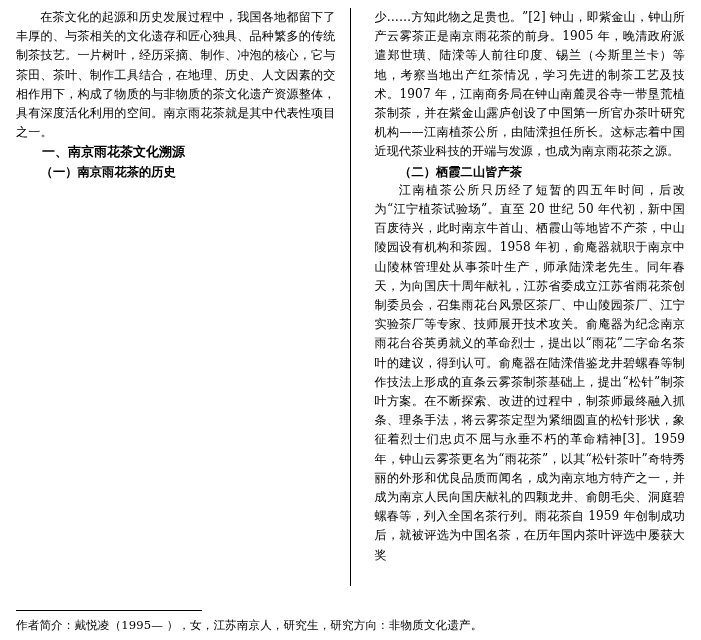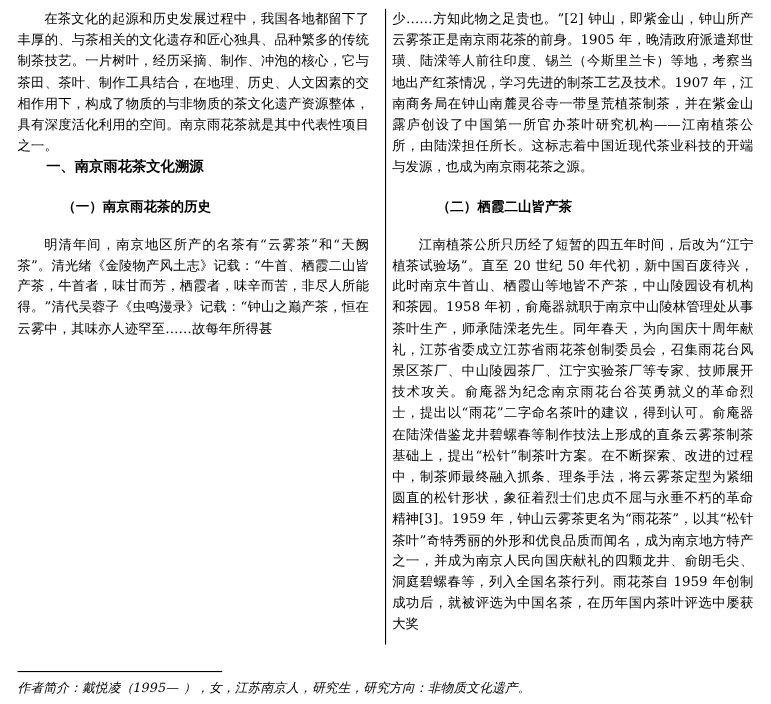--- a/index.html
+++ b/index.html
@@ -30,21 +30,21 @@
   .col {
     width: 50%;
     box-sizing: border-box;
     position: relative;
   }
   .col-left {
     padding-right: 14px;
     border-right: 1px solid #000;
   }
   .col-right {
-    padding-left: 6px;
+    padding-left: 24px;
   }
   p {
     margin: 0;
     font-size: 12.1px;
     line-height: 19.2px;
     text-align: justify;
     text-justify: inter-ideograph;
     letter-spacing: 0.1px;
   }
   p.indent {
@@ -52,21 +52,21 @@
   }
   h2.heading {
     margin: 0;
     font-size: 13px;
     line-height: 19.2px;
     font-weight: bold;
     text-indent: 2em;
     text-align: left;
   }
   h3.subheading {
-    margin: 16px;
+    margin: 0;
     font-size: 12.3px;
     line-height: 19.2px;
     font-weight: bold;
     text-indent: 2em;
     text-align: left;
   }
   .footer-wrap {
     position: absolute;
     left: 16px;
     right: 16px;
@@ -75,34 +75,32 @@
   .footer-rule {
     width: 186px;
     height: 0;
     border-top: 1px solid #000;
     margin: 0 0 6px 0;
   }
   .footer-note {
     font-size: 11.6px;
     line-height: 17px;
     margin: 0;
-    font-style: italic;
   }
 </style>
 </head>
 <body>
 
 <div class="page">
   <div class="columns">
 
     <div class="col col-left">
       <p class="indent">在茶文化的起源和历史发展过程中，我国各地都留下了丰厚的、与茶相关的文化遗存和匠心独具、品种繁多的传统制茶技艺。一片树叶，经历采摘、制作、冲泡的核心，它与茶田、茶叶、制作工具结合，在地理、历史、人文因素的交相作用下，构成了物质的与非物质的茶文化遗产资源整体，具有深度活化利用的空间。南京雨花茶就是其中代表性项目之一。</p>
       <h2 class="heading">一、南京雨花茶文化溯源</h2>
       <h3 class="subheading">（一）南京雨花茶的历史</h3>
-      <p class="indent">明清年间，南京地区所产的名茶有“云雾茶”和“天阙茶”。清光绪《金陵物产风土志》记载：“牛首、栖霞二山皆产茶，牛首者，味甘而芳，栖霞者，味辛而苦，非尽人所能得。”清代吴蓉子《虫鸣漫录》记载：“钟山之巅产茶，恒在云雾中，其味亦人迹罕至……故每年所得甚</p>
     </div>
 
     <div class="col col-right">
       <p>少……方知此物之足贵也。”[2] 钟山，即紫金山，钟山所产云雾茶正是南京雨花茶的前身。1905 年，晚清政府派遣郑世璜、陆溁等人前往印度、锡兰（今斯里兰卡）等地，考察当地出产红茶情况，学习先进的制茶工艺及技术。1907 年，江南商务局在钟山南麓灵谷寺一带垦荒植茶制茶，并在紫金山露庐创设了中国第一所官办茶叶研究机构——江南植茶公所，由陆溁担任所长。这标志着中国近现代茶业科技的开端与发源，也成为南京雨花茶之源。</p>
       <h3 class="subheading">（二）栖霞二山皆产茶</h3>
       <p class="indent">江南植茶公所只历经了短暂的四五年时间，后改为“江宁植茶试验场”。直至 20 世纪 50 年代初，新中国百废待兴，此时南京牛首山、栖霞山等地皆不产茶，中山陵园设有机构和茶园。1958 年初，俞庵器就职于南京中山陵林管理处从事茶叶生产，师承陆溁老先生。同年春天，为向国庆十周年献礼，江苏省委成立江苏省雨花茶创制委员会，召集雨花台风景区茶厂、中山陵园茶厂、江宁实验茶厂等专家、技师展开技术攻关。俞庵器为纪念南京雨花台谷英勇就义的革命烈士，提出以“雨花”二字命名茶叶的建议，得到认可。俞庵器在陆溁借鉴龙井碧螺春等制作技法上形成的直条云雾茶制茶基础上，提出“松针”制茶叶方案。在不断探索、改进的过程中，制茶师最终融入抓条、理条手法，将云雾茶定型为紧细圆直的松针形状，象征着烈士们忠贞不屈与永垂不朽的革命精神[3]。1959 年，钟山云雾茶更名为“雨花茶”，以其“松针茶叶”奇特秀丽的外形和优良品质而闻名，成为南京地方特产之一，并成为南京人民向国庆献礼的四颗龙井、俞朗毛尖、洞庭碧螺春等，列入全国名茶行列。雨花茶自 1959 年创制成功后，就被评选为中国名茶，在历年国内茶叶评选中屡获大奖</p>
     </div>
 
   </div>
 

